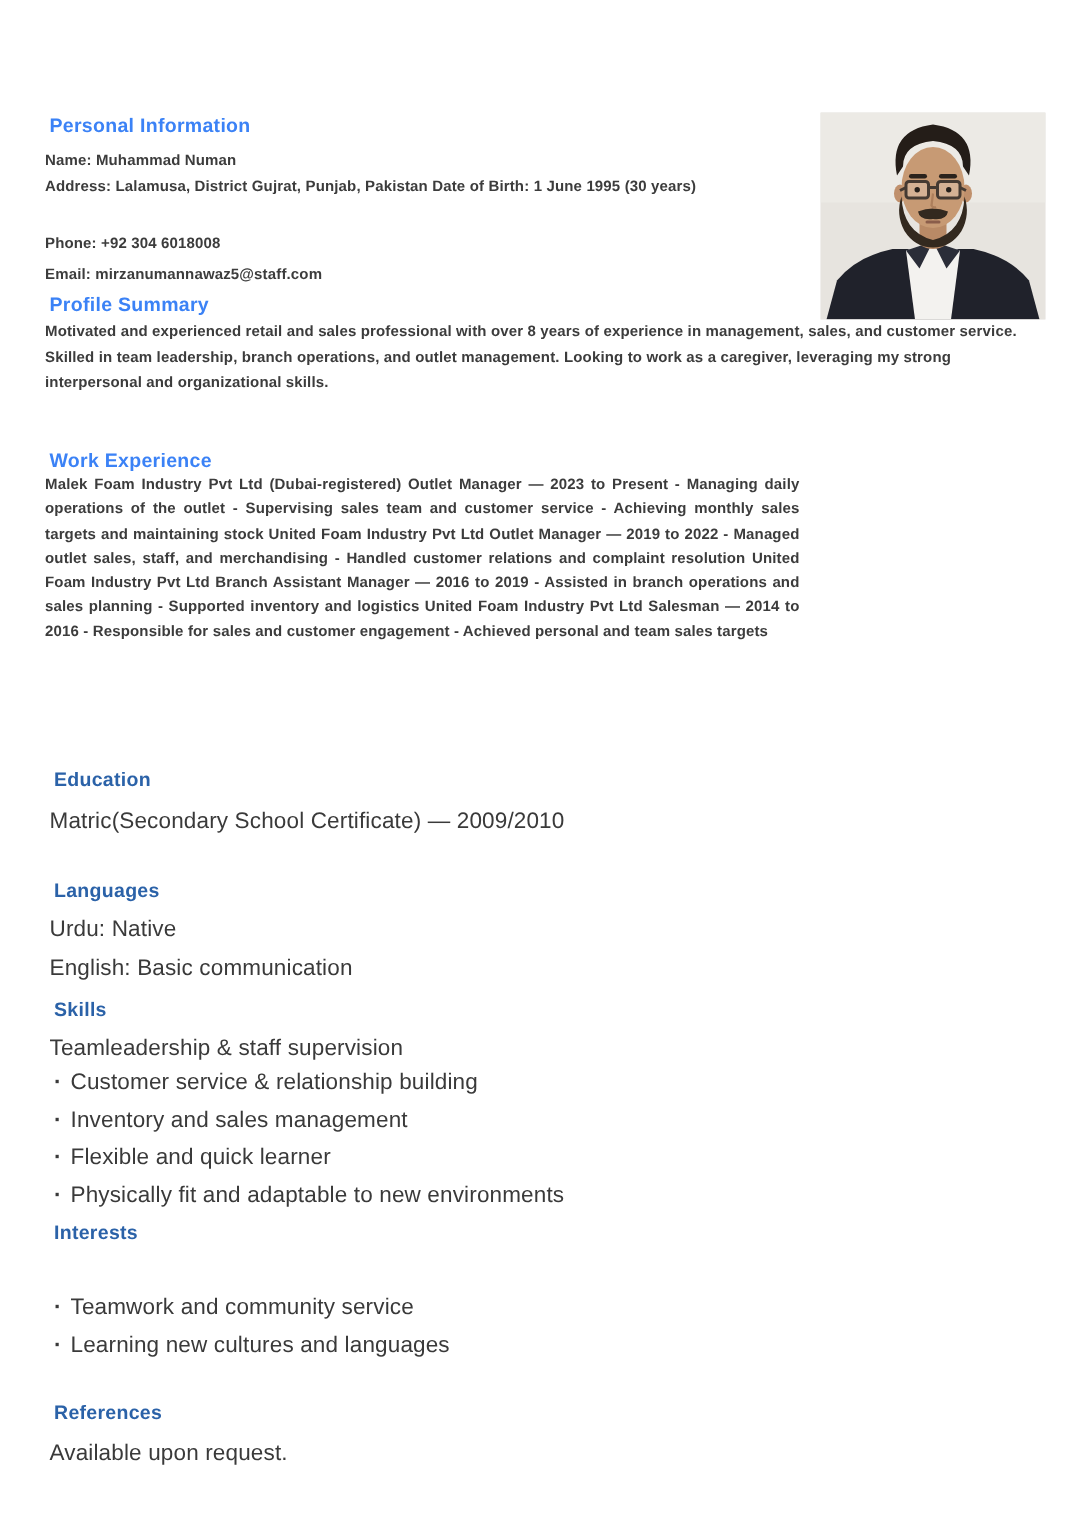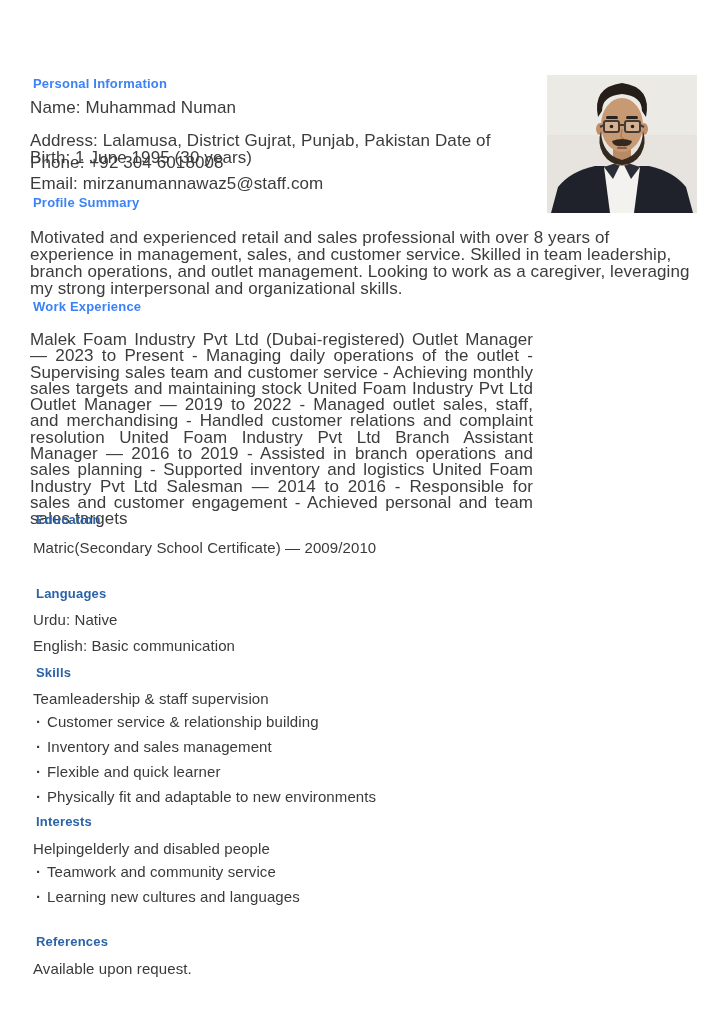--- a/index.html
+++ b/index.html
@@ -11,26 +11,26 @@
     overflow:hidden;
   }
   .abs{position:absolute;}
   .h-small{
     font-size:13px;font-weight:bold;color:#3b82f6;letter-spacing:.2px;
   }
   .h-large{
     font-size:13px;font-weight:bold;color:#2b62a8;letter-spacing:.2px;
   }
   .body-sm{
-    font-size:17px;color:#3c3c3c;line-height:16.5px;letter-spacing:.1px;
+    font-size:10px;color:#3c3c3c;line-height:16.5px;letter-spacing:.1px;font-weight:bold;
   }
   .body-lg{
     font-size:15px;color:#3a3a3a;letter-spacing:.1px;
   }
-  .para{white-space:normal;margin-top:16px;}
+  .para{white-space:normal;}
   .justify{text-align:justify;}
   .bullet-row{display:flex;align-items:flex-start;margin-bottom:8px;}
   .bullet-dot{width:11px;flex:0 0 11px;color:#3a3a3a;font-weight:bold;line-height:17px;}
   .bullet-text{flex:1;line-height:17px;}
   .lead-item{margin-bottom:7px;line-height:17px;}
   .photo-frame{
     width:150px;height:138px;overflow:hidden;background:#e7e4df;
   }
   .photo-frame svg{display:block;}
 </style>
@@ -130,21 +130,20 @@
       <span class="bullet-text">Flexible and quick learner</span>
     </div>
     <div class="bullet-row">
       <span class="bullet-dot">·</span>
       <span class="bullet-text">Physically fit and adaptable to new environments</span>
     </div>
   </div>
 
   <div class="abs h-large" style="left:36px;top:814px;">Interests</div>
 
-  <div class="abs body-lg lead-item" style="left:33px;top:840px;">Helpingelderly and disabled people</div>
 
   <div class="abs body-lg" style="left:36px;top:863px;width:440px;">
     <div class="bullet-row">
       <span class="bullet-dot">·</span>
       <span class="bullet-text">Teamwork and community service</span>
     </div>
     <div class="bullet-row">
       <span class="bullet-dot">·</span>
       <span class="bullet-text">Learning new cultures and languages</span>
     </div>

